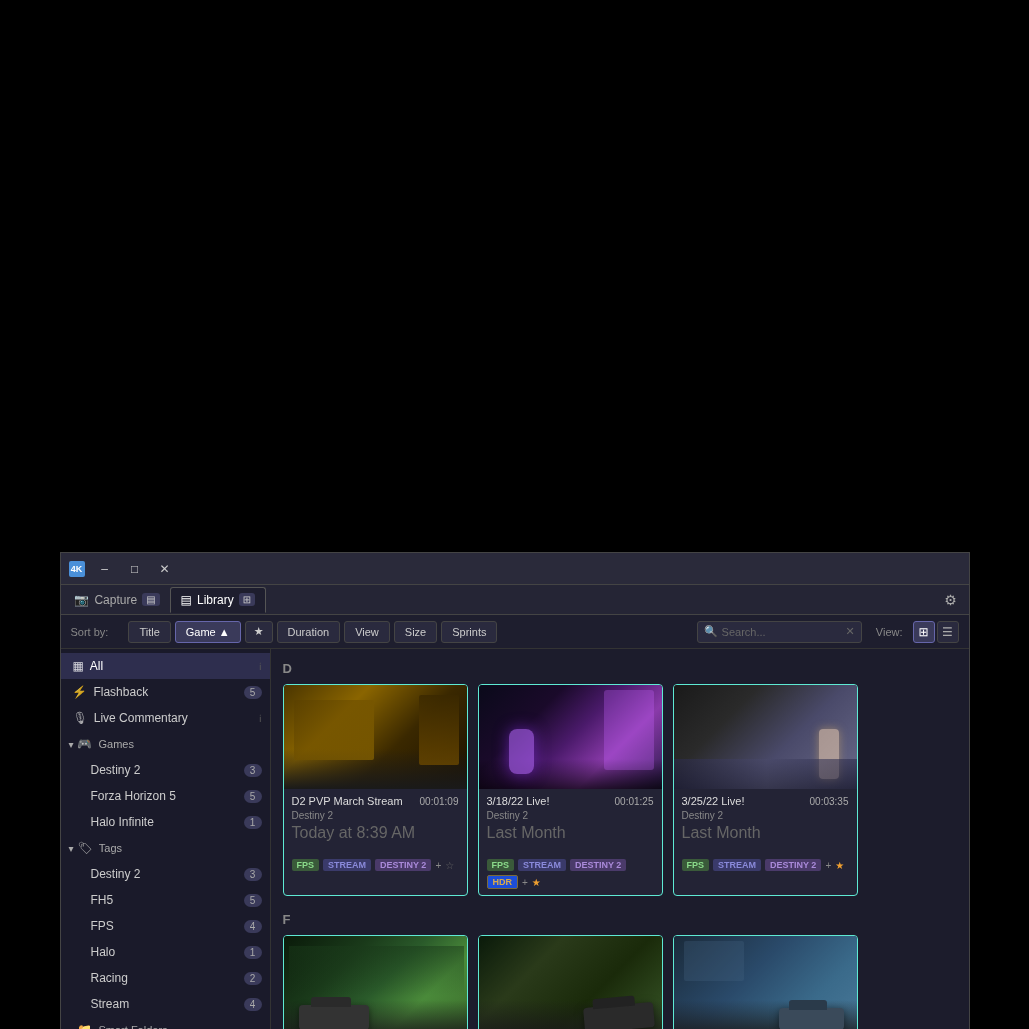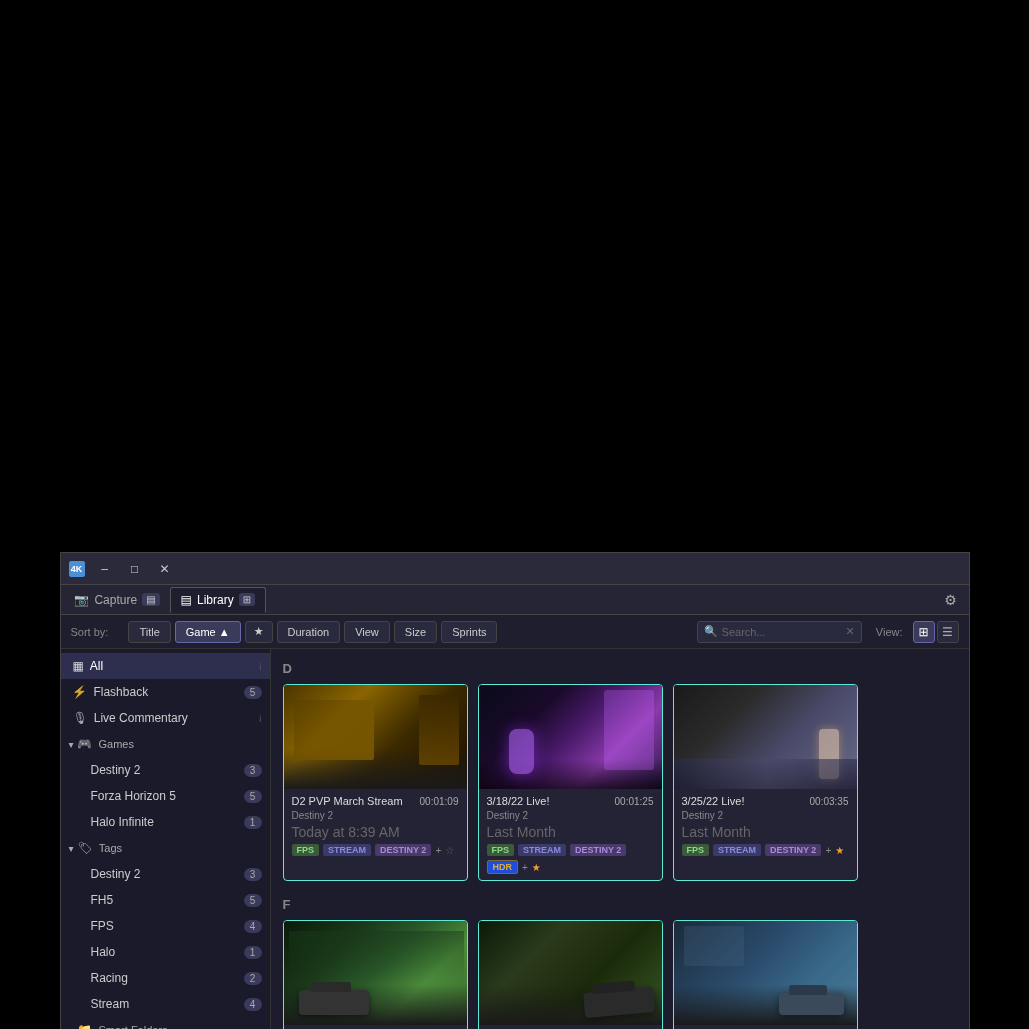--- a/index.html
+++ b/index.html
@@ -390,23 +390,23 @@
       color: #aaa;
       flex-shrink: 0;
       margin-left: 4px;
     }
     .video-game {
       font-size: 10px;
       color: #888;
       margin-bottom: 3px;
     }
     .video-date {
-      font-size: 14px;
+      font-size: 16px;
       color: #666;
-      margin-bottom: 4px;
+      margin-bottom: 17px;
     }
     .video-tags {
       display: flex;
       gap: 4px;
       align-items: center;
       flex-wrap: wrap;
     }
     .tag {
       padding: 1px 5px;
       border-radius: 2px;

